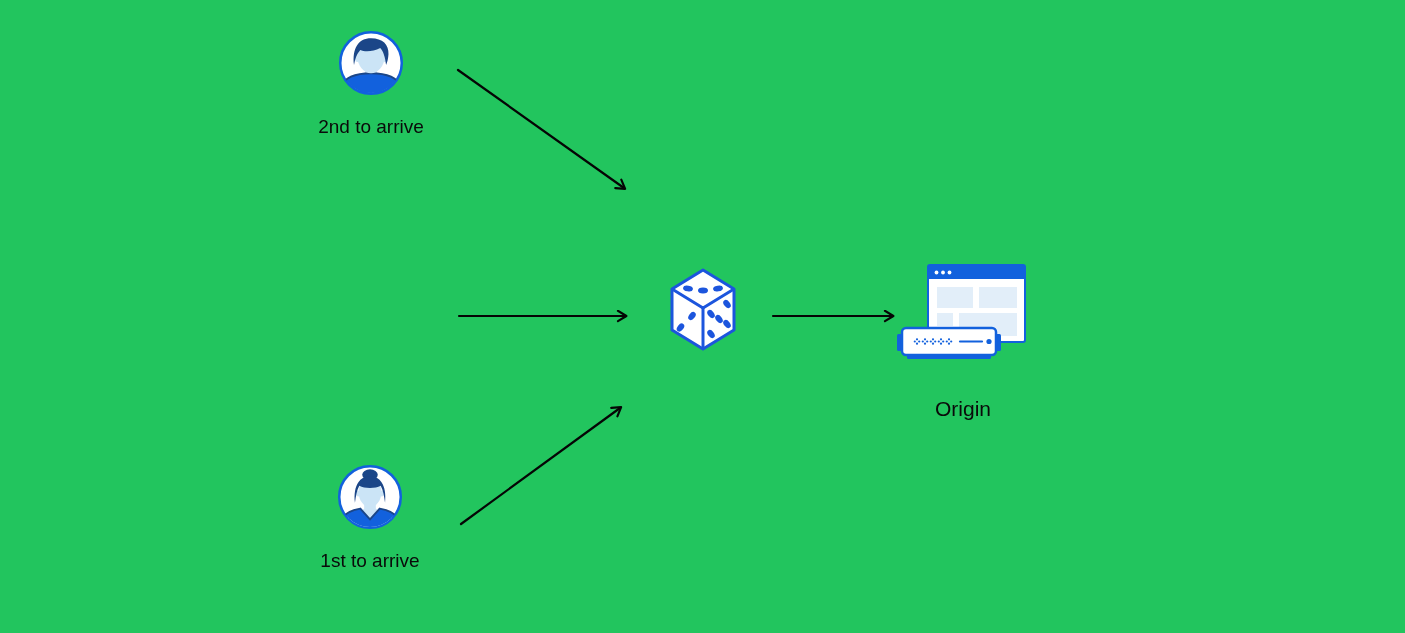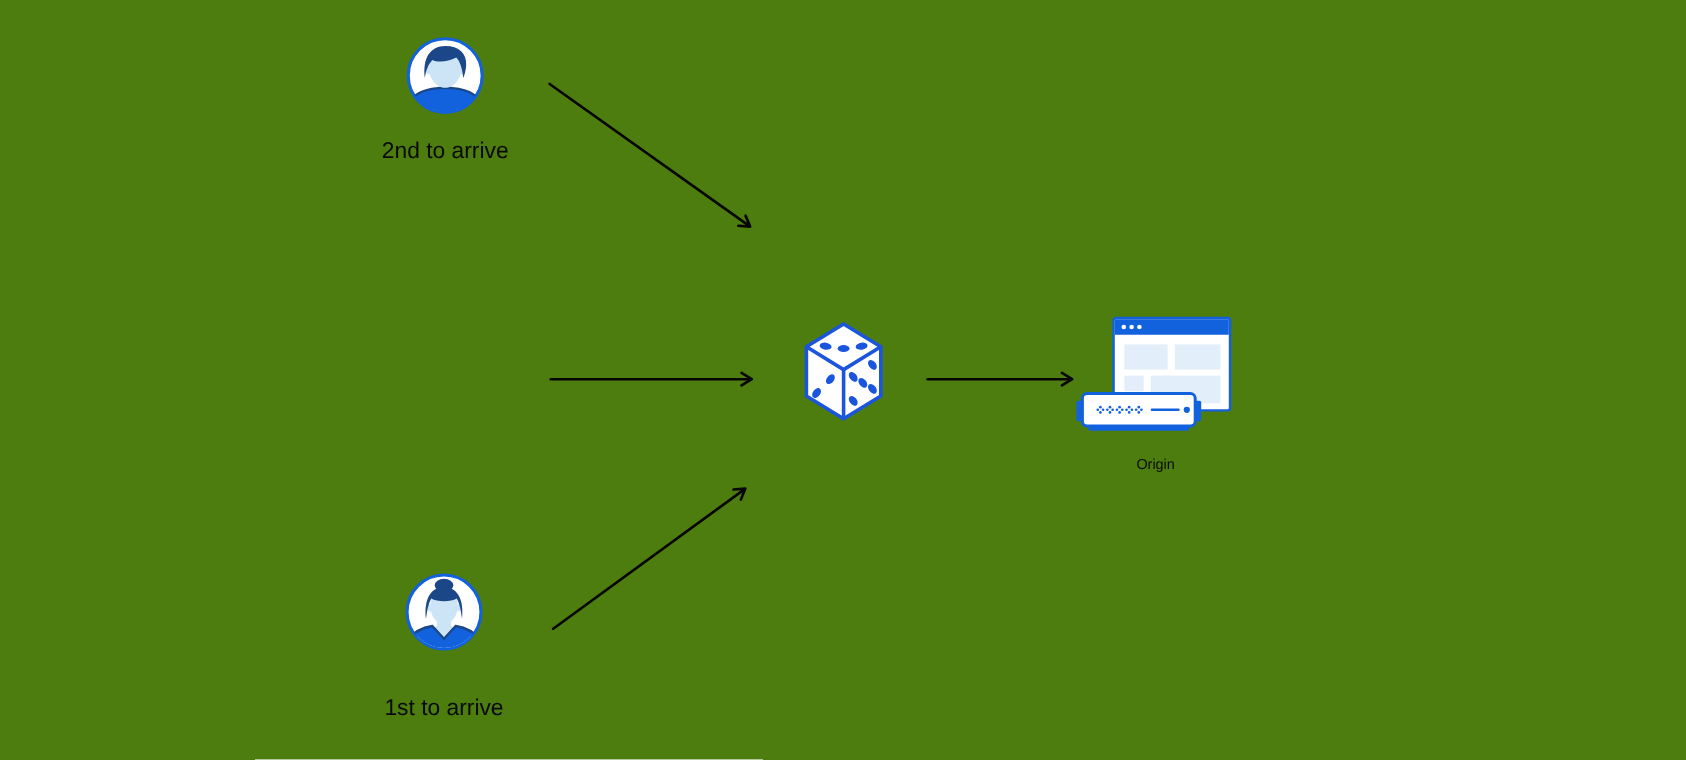--- a/index.html
+++ b/index.html
@@ -1,23 +1,23 @@
 <!DOCTYPE html>
 <html><head>
 <meta charset="utf-8">
 <style>
   html,body{margin:0;padding:0;background:#ffffff;}
   body{font-family:"Liberation Sans",sans-serif;}
-  .canvas{position:relative;width:1405px;height:633px;background:#4d7c0f;overflow:hidden;}
+  .canvas{position:relative;width:1405px;height:633px;background:#22c55e;overflow:hidden;}
   .arrows{position:absolute;left:0;top:0;width:1405px;height:633px;pointer-events:none;}
   .node{position:absolute;display:flex;flex-direction:column;align-items:center;}
   .client-node{width:140px;}
   .client-label{margin-top:20px;font-size:19px;line-height:1.2;color:#0a0a0a;text-align:center;white-space:nowrap;}
   .origin-node{width:140px;}
-  .origin-label{margin-top:12px;font-size:12px;line-height:1.2;color:#0a0a0a;text-align:center;}
+  .origin-label{margin-top:28px;font-size:21px;line-height:1.2;color:#0a0a0a;text-align:center;}
   .avatar svg,.icon svg{display:block;}
 </style>
 </head>
 <body>
 
 <div class="canvas">
 
   <svg class="arrows" width="1405" height="633" viewBox="0 0 1405 633">
     <defs>
       <marker id="ah" viewBox="0 0 12 12" refX="8.5" refY="6" markerWidth="13" markerHeight="13" orient="auto" markerUnits="userSpaceOnUse">
@@ -48,21 +48,21 @@
           <ellipse cx="48.2" cy="29.5" rx="2.3" ry="3.4" fill="#cbe4f6"></ellipse>
           <path d="M34,11.5 C42.5,11.5 48,18.5 48,27.5 C48,36.5 41.5,44.5 34,44.5 C26.5,44.5 20,36.5 20,27.5 C20,18.5 25.5,11.5 34,11.5 Z" fill="#cbe4f6"></path>
           <path d="M16.5,36 C14.5,19 21,8.5 34,8.5 C46,8.5 52.5,15 52,25 C51.8,29 50.8,33.5 49.5,36 C48.8,28 46.5,21.5 43.5,18.5 C36,22.5 27,22.5 23,20.5 C19.5,24 17.5,29.5 16.5,36 Z" fill="#1b4688"></path>
         </g>
       </svg>
     </span>
     <div class="client-label">2nd to arrive</div>
   </div>
 
 
-  <div class="node client-node" style="left:300px;top:477px;gap:17px;">
+  <div class="node client-node" style="left:300px;top:464px;">
     <span class="avatar">
       <svg width="66" height="66" viewBox="0 0 68 68">
         <defs>
             <clipPath id="c3">
               <circle cx="34" cy="34" r="31"></circle>
             </clipPath>
           </defs>
         <circle cx="34" cy="34" r="31.7" fill="#ffffff" stroke="#1261dd" stroke-width="2.6"></circle>
         <g clip-path="url(#c3)">
           <ellipse cx="34" cy="11" rx="8" ry="5.5" fill="#1b4688"></ellipse>

